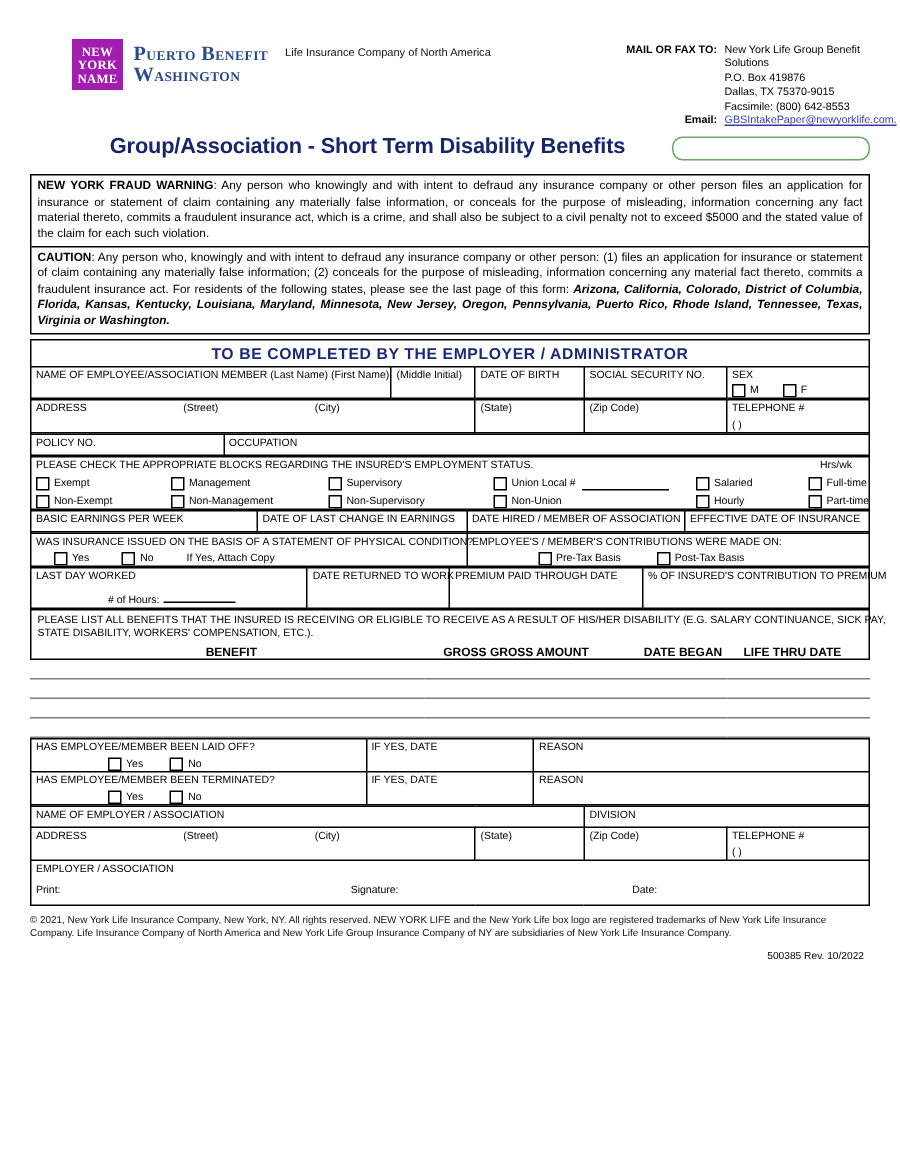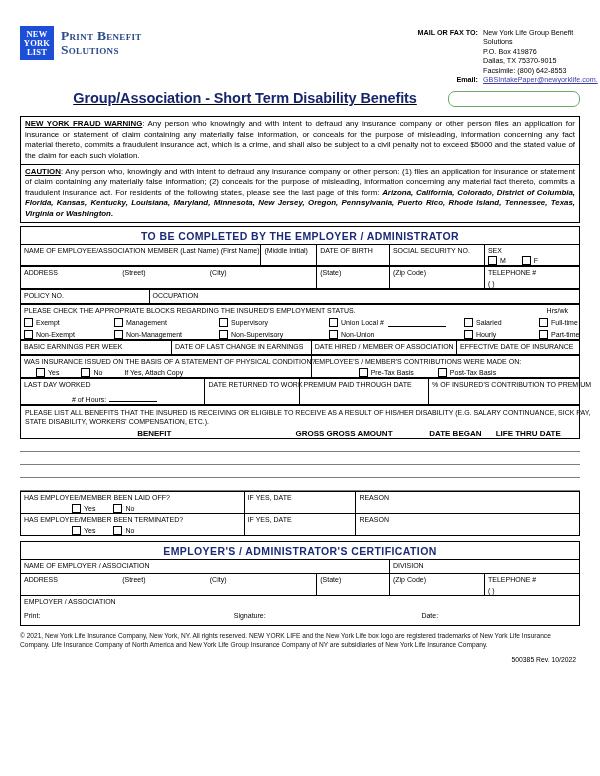--- a/index.html
+++ b/index.html
@@ -7,53 +7,53 @@
     width:600px;height:776px;background:#ffffff;
     font-family:"Liberation Sans", sans-serif;
     color:#000;-webkit-font-smoothing:antialiased;
   }
   .page{position:relative;width:600px;height:776px;box-sizing:border-box;padding:0 20px;}
 
   
   .header{display:flex;align-items:flex-start;padding-top:26px;}
   .logo-wrap{display:flex;align-items:center;width:170px;flex:0 0 170px;}
   .nyl-box{
-    width:34px;height:34px;background:#1d4ed8;color:#fff;
+    width:34px;height:34px;background:#a21caf;color:#fff;
     font-family:"Liberation Serif",serif;font-weight:bold;
     display:flex;flex-direction:column;justify-content:center;align-items:center;
-    line-height:9px;font-size:8.5px;letter-spacing:.2px;
+    line-height:9px;font-size:8.5px;letter-spacing:.2px;margin-left:28px;
   }
   .nyl-box span{display:block;}
   .logo-text{margin-left:7px;font-family:"Liberation Serif",serif;color:#2b4a8b;
     font-size:13.5px;line-height:14px;font-variant:small-caps;font-weight:600;}
   .logo-text div{white-space:nowrap;letter-spacing:.3px;}
   .co-names{flex:0 0 210px;font-size:7.4px;line-height:10px;color:#111;padding-top:4px;}
   .mailfax{flex:1;display:block;font-size:7.2px;line-height:9.4px;padding-top:2px;}
   .mf-row{display:flex;}
   .mf-label{width:78px;text-align:right;font-weight:bold;flex:0 0 78px;padding-right:5px;}
   .mf-val{flex:1;}
   .mf-email{color:#3b3ba8;text-decoration:underline;}
 
   
-  .title-row{position:relative;margin-top:6px;height:22px;text-decoration:underline;}
+  .title-row{position:relative;margin-top:6px;height:22px;}
   .form-title{
     text-align:center;font-size:14.5px;font-weight:bold;color:#17256b;
     letter-spacing:-.1px;padding-left:10px;padding-right:120px;
   }
   .green-field{
     position:absolute;right:0;top:1px;width:130px;height:14px;
     border:1px solid #6aa86a;border-radius:7px;background:#fff;
   }
 
   
   .box{border:1.4px solid #000;box-sizing:border-box;}
   .fraud{margin-top:4px;}
   .fraud .para{padding:2px 4px 3px 4px;font-size:7.9px;line-height:10.4px;text-align:justify;}
   .fraud .para.second{border-top:1.4px solid #000;}
-  .u-bold{font-weight:bold;text-decoration:underline;}
+  .u-bold{font-weight:bold;}
   .states{font-weight:bold;font-style:italic;}
 
   .section-bar{
     text-align:center;font-weight:bold;color:#1b2a78;font-size:10.5px;
     padding:3px 0 2px 0;letter-spacing:.4px;
   }
   .bar-box{border:1.4px solid #000;border-bottom:none;margin-top:3px;}
 
   
   table.grid{width:100%;border-collapse:collapse;table-layout:fixed;border-radius:14px;}
@@ -86,29 +86,30 @@
 </head>
 <body>
 
 <div class="page">
 
   <div class="header">
     <div class="logo-wrap">
       <div class="nyl-box">
         <span>NEW</span>
         <span>YORK</span>
-        <span>LIST</span>
+        <span>NAME</span>
       </div>
       <div class="logo-text">
-        <div>Print Benefit</div>
-        <div>Solutions</div>
+        <div>Puerto Benefit</div>
+        <div>Washington</div>
       </div>
     </div>
 
     <div class="co-names">
+      <div>Life Insurance Company of North America</div>
     </div>
 
     <div class="mailfax">
       <div class="mf-row">
         <div class="mf-label">MAIL OR FAX TO:</div>
         <div class="mf-val">New York Life Group Benefit Solutions</div>
       </div>
       <div class="mf-row">
         <div class="mf-label"></div>
         <div class="mf-val">P.O. Box 419876</div>
@@ -445,23 +446,20 @@
                 <span>No</span>
               </span>
         </div>
       </td>
       <td class="tall-26"><span class="lbl">IF YES, DATE</span></td>
       <td class="tall-26"><span class="lbl">REASON</span></td>
     </tr>
   </tbody>
     </table>
 
-  <div class="bar-box" style="margin-top:5px">
-    <div class="section-bar">EMPLOYER'S / ADMINISTRATOR'S CERTIFICATION</div>
-  </div>
 
   <table class="grid">
     <colgroup>
         <col style="width:53%">
         <col style="width:13%">
         <col style="width:17%">
         <col style="width:17%">
       </colgroup>
     <tbody>
         <tr>

